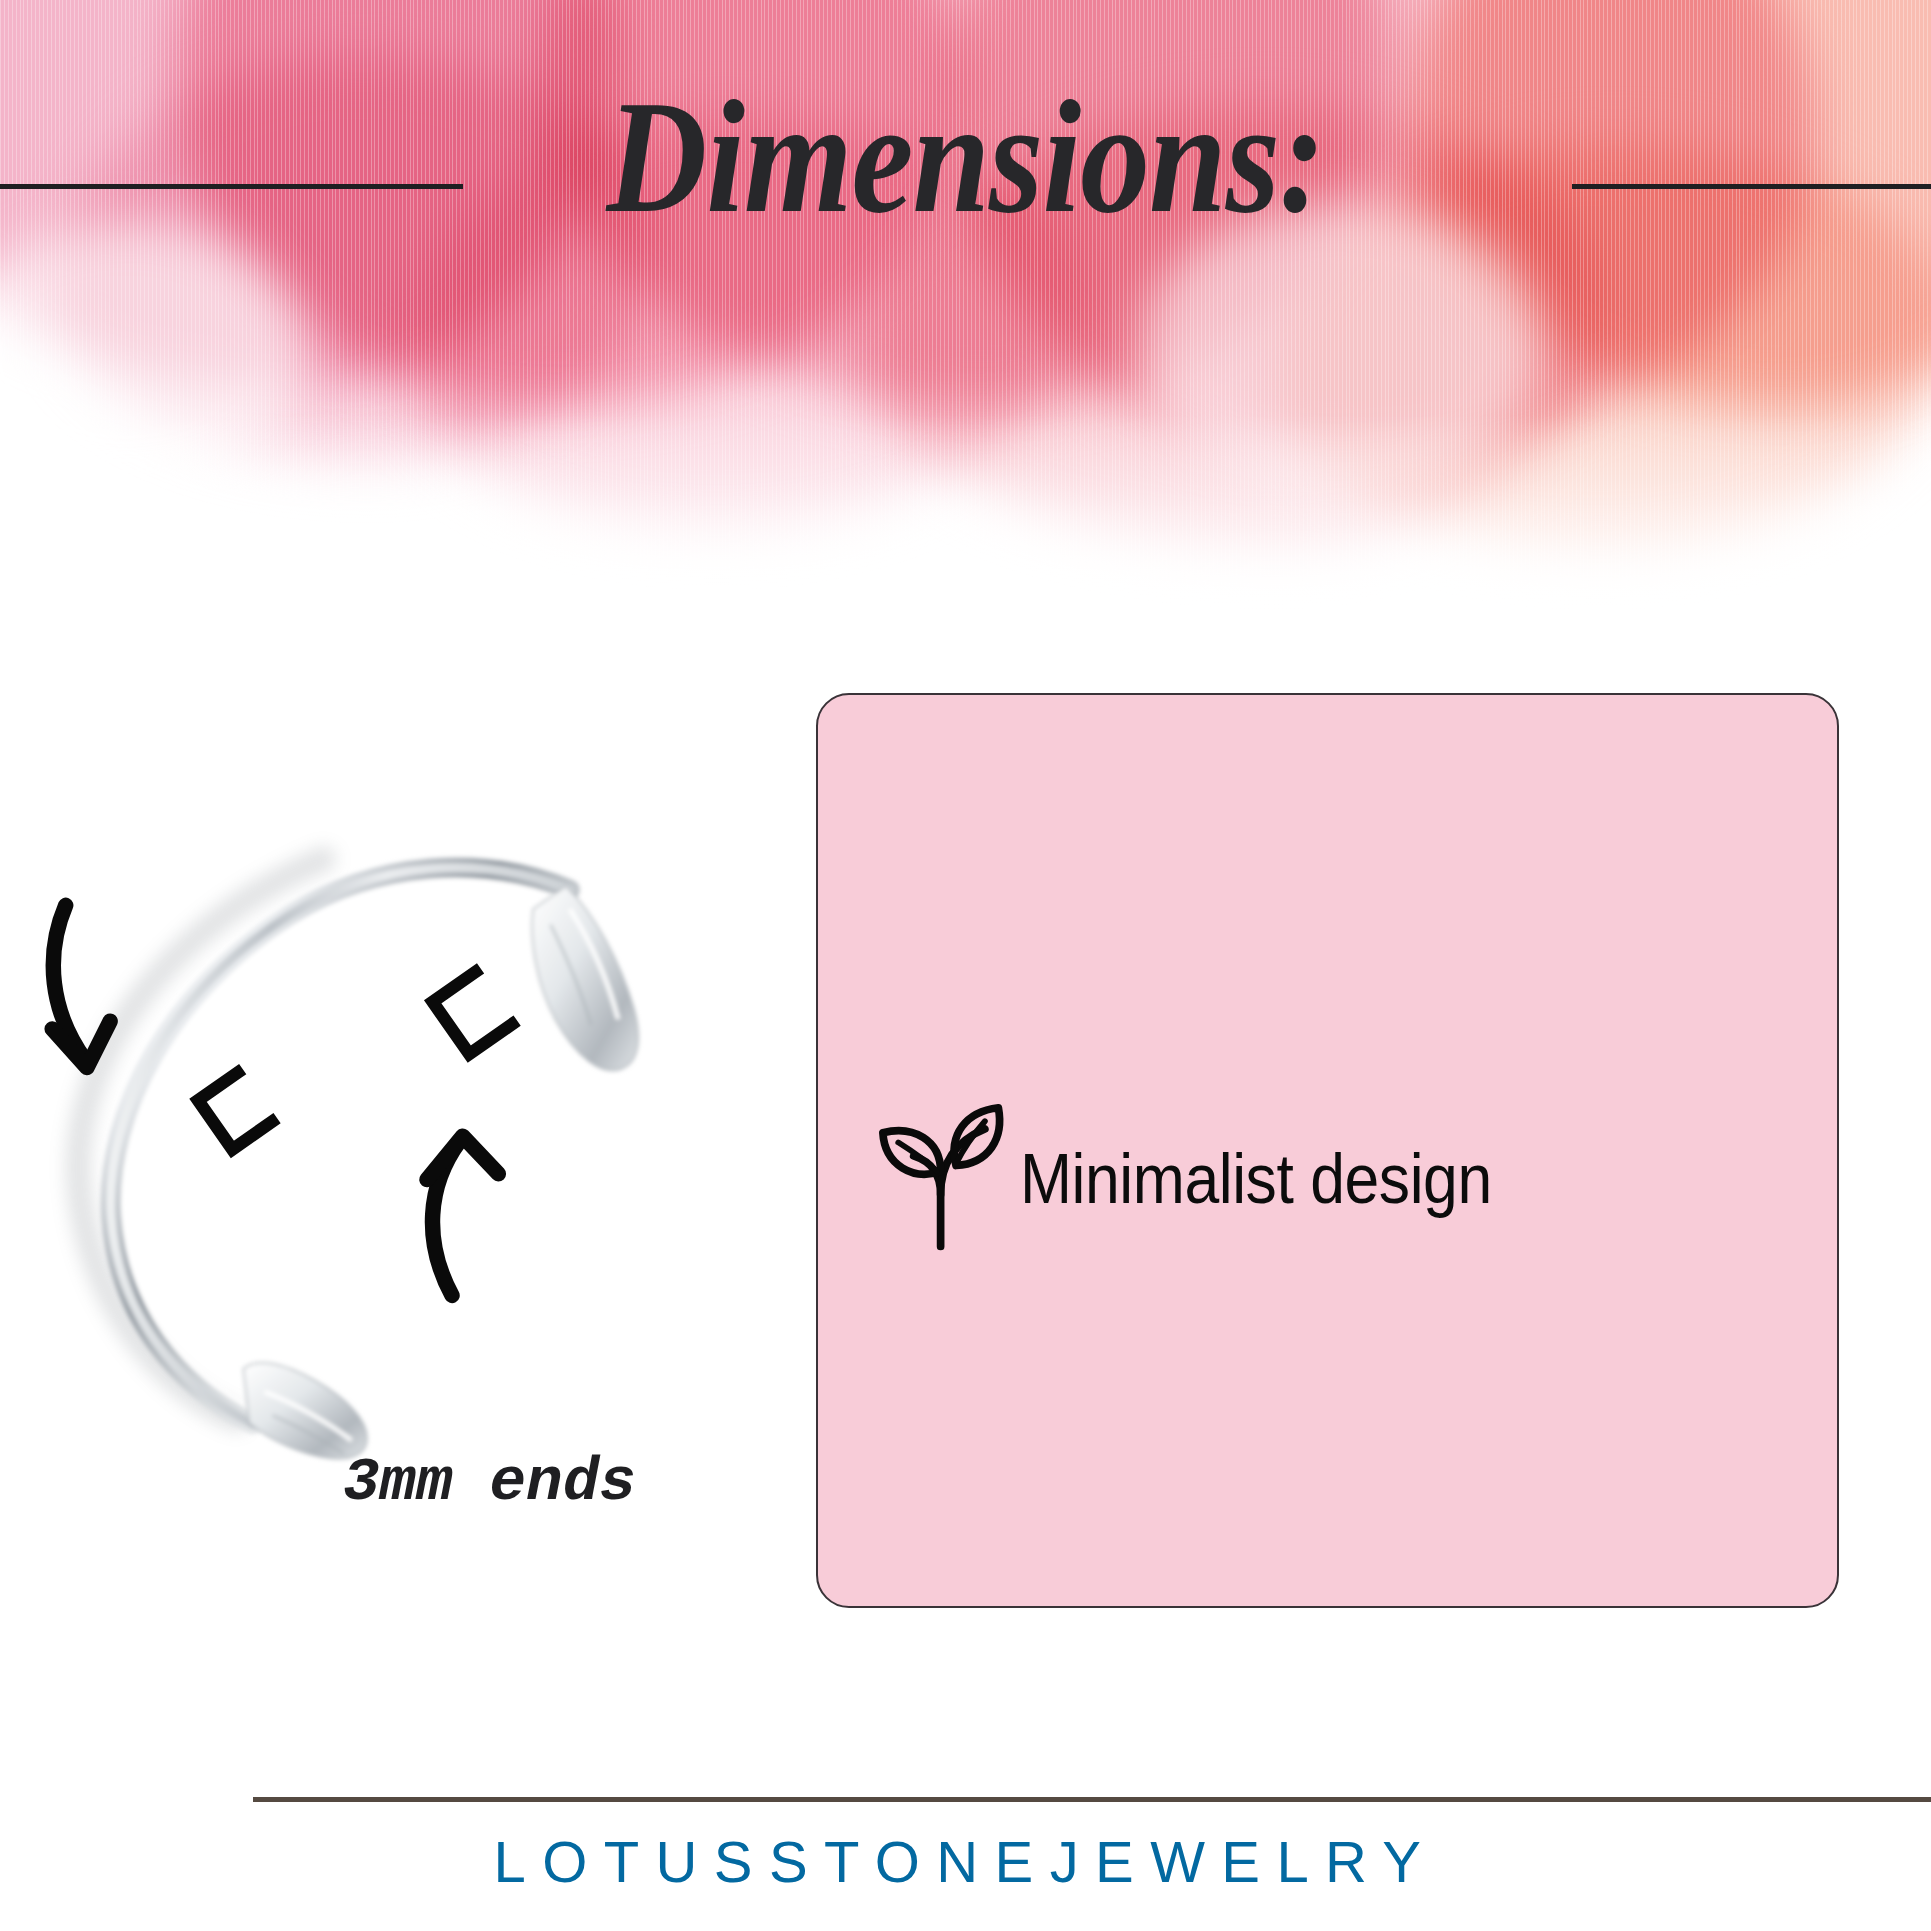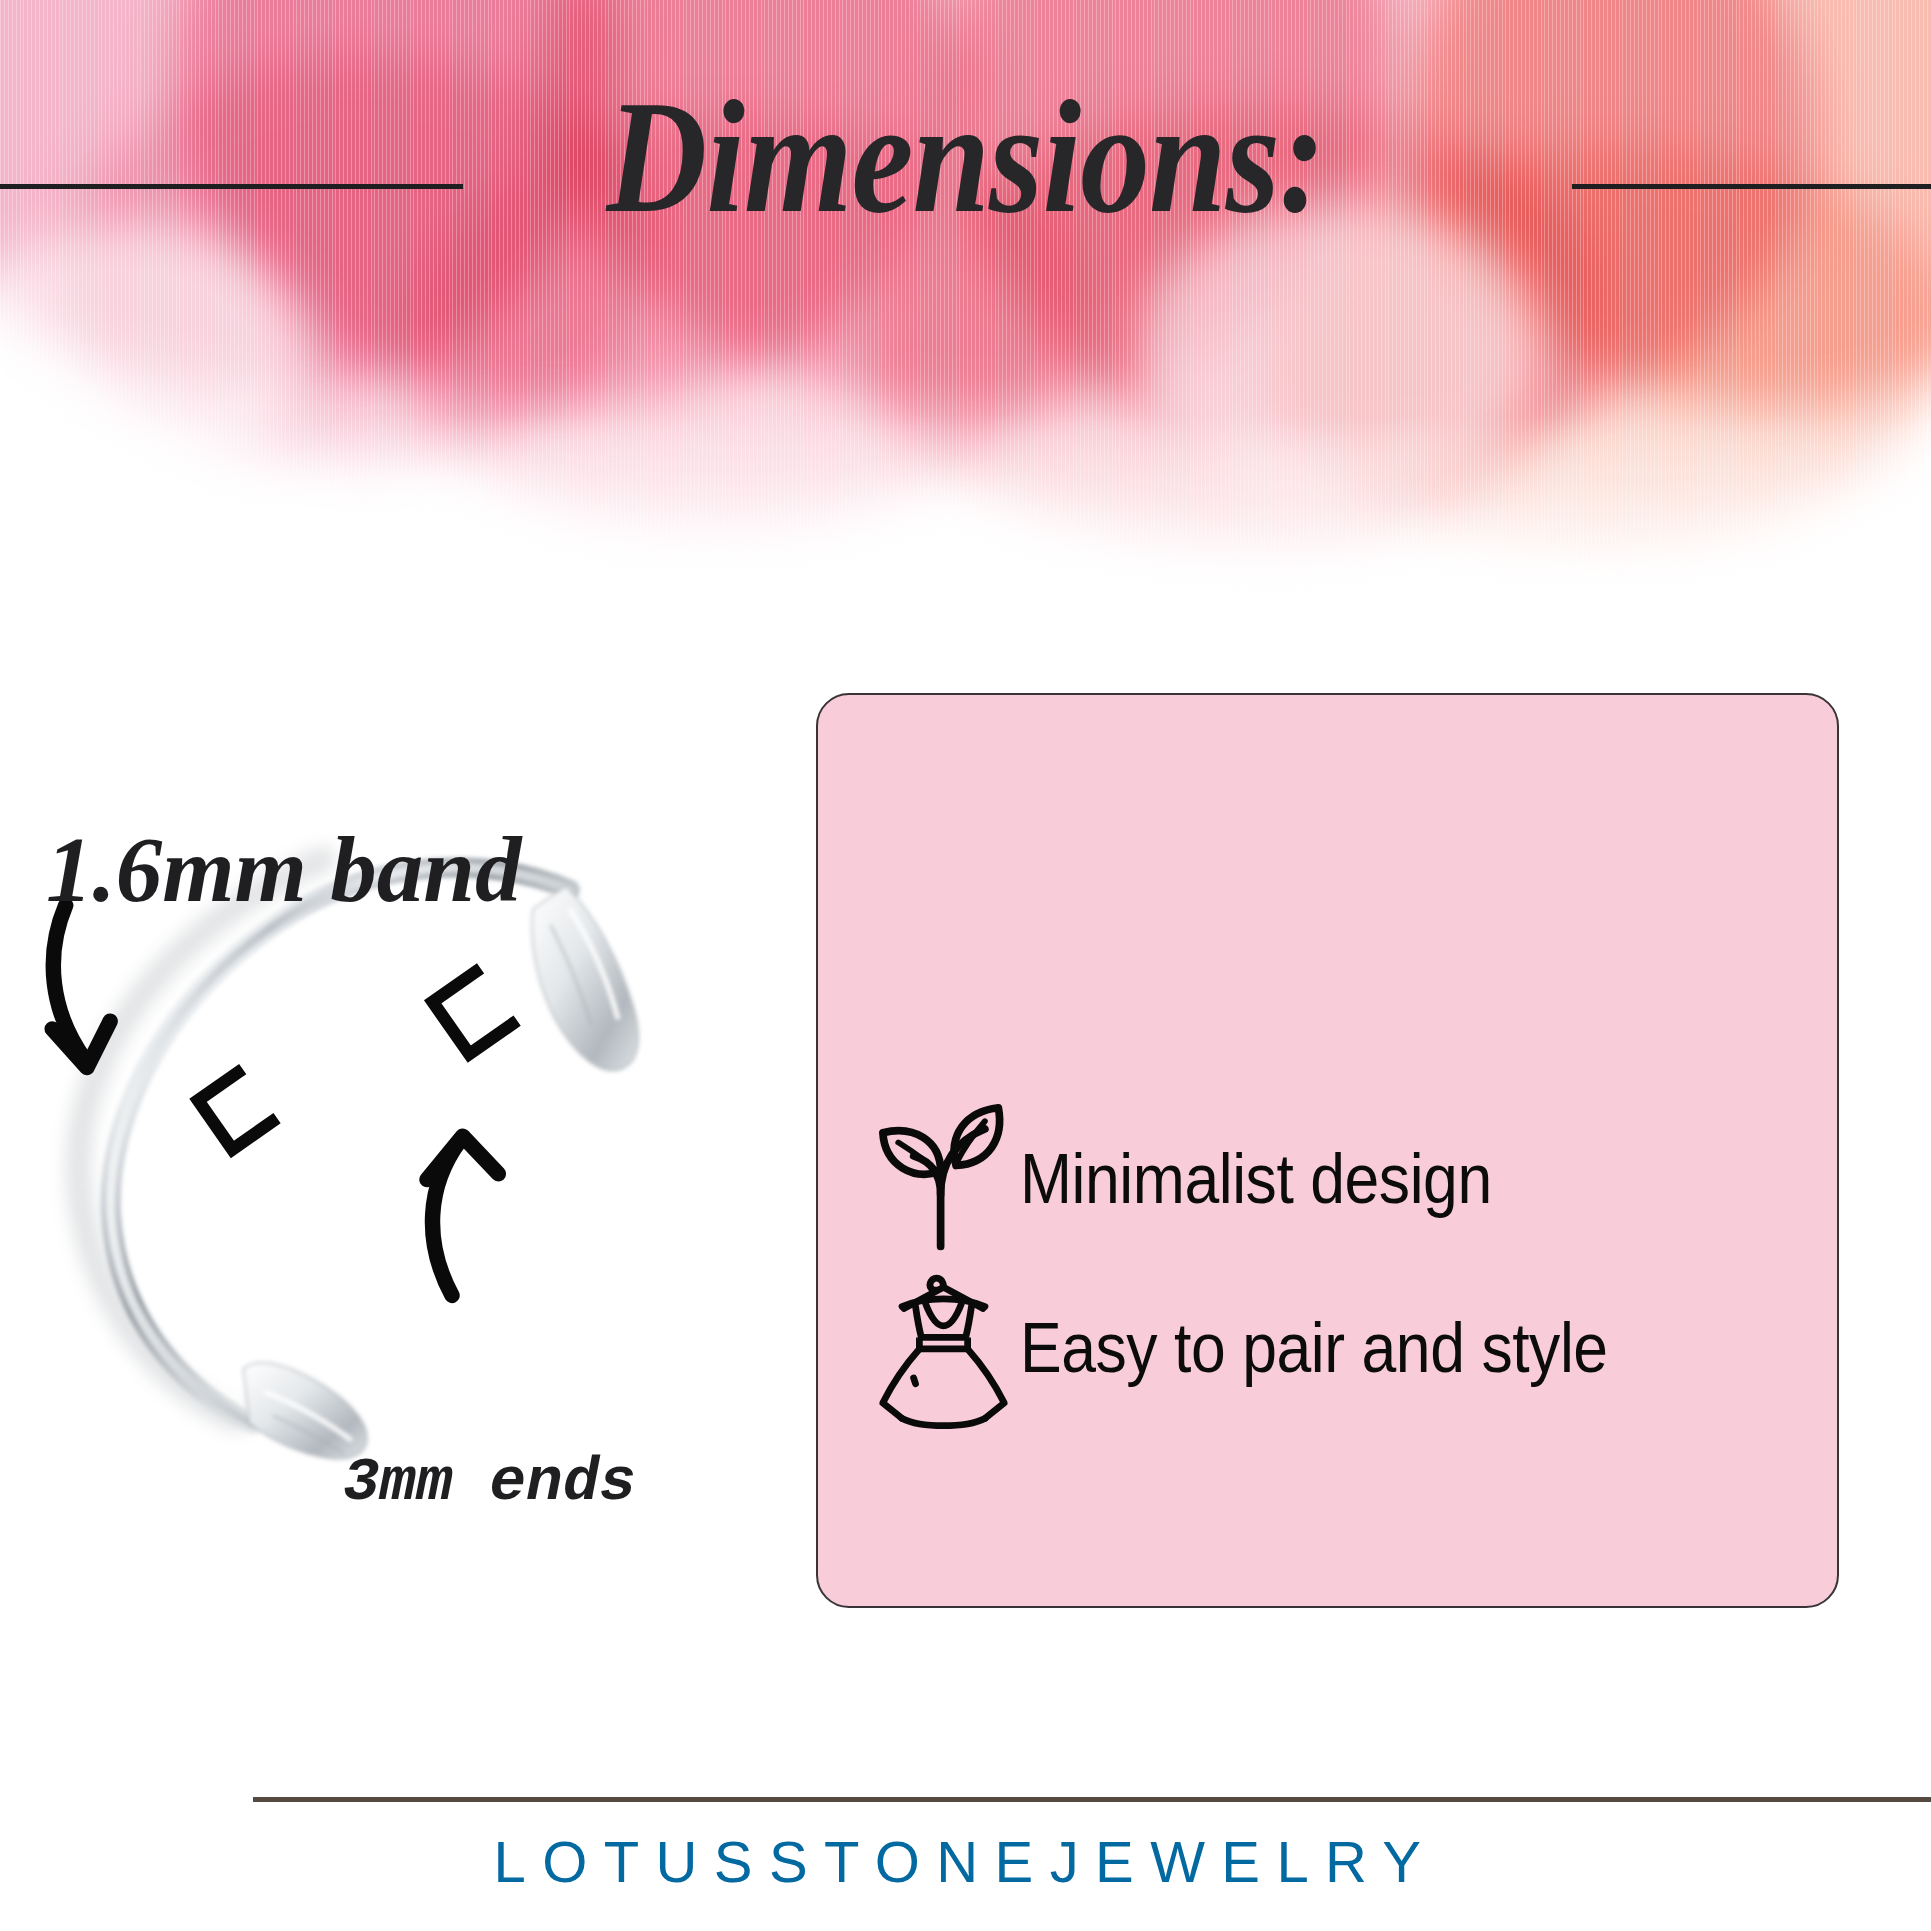--- a/index.html
+++ b/index.html
@@ -174,57 +174,39 @@
         <path d="M24,236 L60,276 L84,228" fill="none" stroke="#0a0a0a" stroke-width="16" stroke-linecap="round" stroke-linejoin="round"></path>
       </g>
 
       <g>
         <path d="M438,512 C408,456 412,398 446,352" fill="none" stroke="#0a0a0a" stroke-width="16" stroke-linecap="round"></path>
         <path d="M412,392 L449,347 L486,386" fill="none" stroke="#0a0a0a" stroke-width="16" stroke-linecap="round" stroke-linejoin="round"></path>
       </g>
     </svg>
   </div>
 
-  <div class="dim-label dim-band">1.6mm band</div>
   <div class="dim-label dim-ends">3mm ends</div>
 
   <div class="card">
 
 
     <div class="feat feat-2">
       <div class="feat-ico">
         <svg width="145" height="154" viewBox="0 0 150 160">
           <path d="M72,150 L72,96 C72,74 62,62 44,56" fill="none" stroke="#0a0a0a" stroke-width="8" stroke-linecap="round"></path>
           <path d="M72,96 C72,64 88,40 118,28" fill="none" stroke="#0a0a0a" stroke-width="8" stroke-linecap="round"></path>
           <path d="M12,32 C44,24 72,40 72,72 C44,82 14,66 12,32 Z" fill="none" stroke="#0a0a0a" stroke-width="8" stroke-linejoin="round"></path>
           <path d="M28,42 C44,52 58,62 68,72" fill="none" stroke="#0a0a0a" stroke-width="6" stroke-linecap="round"></path>
           <path d="M132,6 C138,38 122,64 88,66 C80,34 98,10 132,6 Z" fill="none" stroke="#0a0a0a" stroke-width="8" stroke-linejoin="round"></path>
           <path d="M118,20 C104,36 94,52 88,64" fill="none" stroke="#0a0a0a" stroke-width="6" stroke-linecap="round"></path>
         </svg>
       </div>
       <div class="feat-txt">Minimalist design</div>
     </div>
 
-    <div class="feat feat-3">
-      <div class="feat-ico">
-        <svg width="145" height="164" viewBox="0 0 150 170">
-          <path d="M75,22 C75,12 66,10 62,16 C59,21 63,26 68,25" fill="none" stroke="#0a0a0a" stroke-width="7" stroke-linecap="round"></path>
-          <path d="M75,22 L34,44 M75,22 L116,44" fill="none" stroke="#0a0a0a" stroke-width="7" stroke-linecap="round"></path>
-          <path d="M32,42 C46,36 62,34 75,34 C88,34 104,36 118,42" fill="none" stroke="#0a0a0a" stroke-width="7" stroke-linecap="round"></path>
-          <path d="M46,42 C48,56 50,66 52,74 L98,74 C100,66 102,56 104,42" fill="none" stroke="#0a0a0a" stroke-width="7" stroke-linecap="round" stroke-linejoin="round"></path>
-          <path d="M56,38 C62,54 68,62 75,62 C82,62 88,54 94,38" fill="none" stroke="#0a0a0a" stroke-width="7" stroke-linejoin="round"></path>
-          <path d="M50,74 L50,86 L100,86 L100,74" fill="none" stroke="#0a0a0a" stroke-width="7" stroke-linejoin="round"></path>
-          <path d="M50,86 C34,104 20,126 12,142 L32,158
-                   M100,86 C116,104 130,126 138,142 L118,158" fill="none" stroke="#0a0a0a" stroke-width="7" stroke-linecap="round" stroke-linejoin="round"></path>
-          <path d="M32,158 C52,168 98,168 118,158" fill="none" stroke="#0a0a0a" stroke-width="7" stroke-linecap="round"></path>
-          <path d="M44,116 L46,122" fill="none" stroke="#0a0a0a" stroke-width="7" stroke-linecap="round"></path>
-        </svg>
-      </div>
-      <div class="feat-txt">Easy to pair and style</div>
-    </div>
 
   </div>
 
   <div class="foot-rule"></div>
   <div class="foot-brand">LOTUSSTONEJEWELRY</div>
 
 </div>
 
 
 </body></html>

